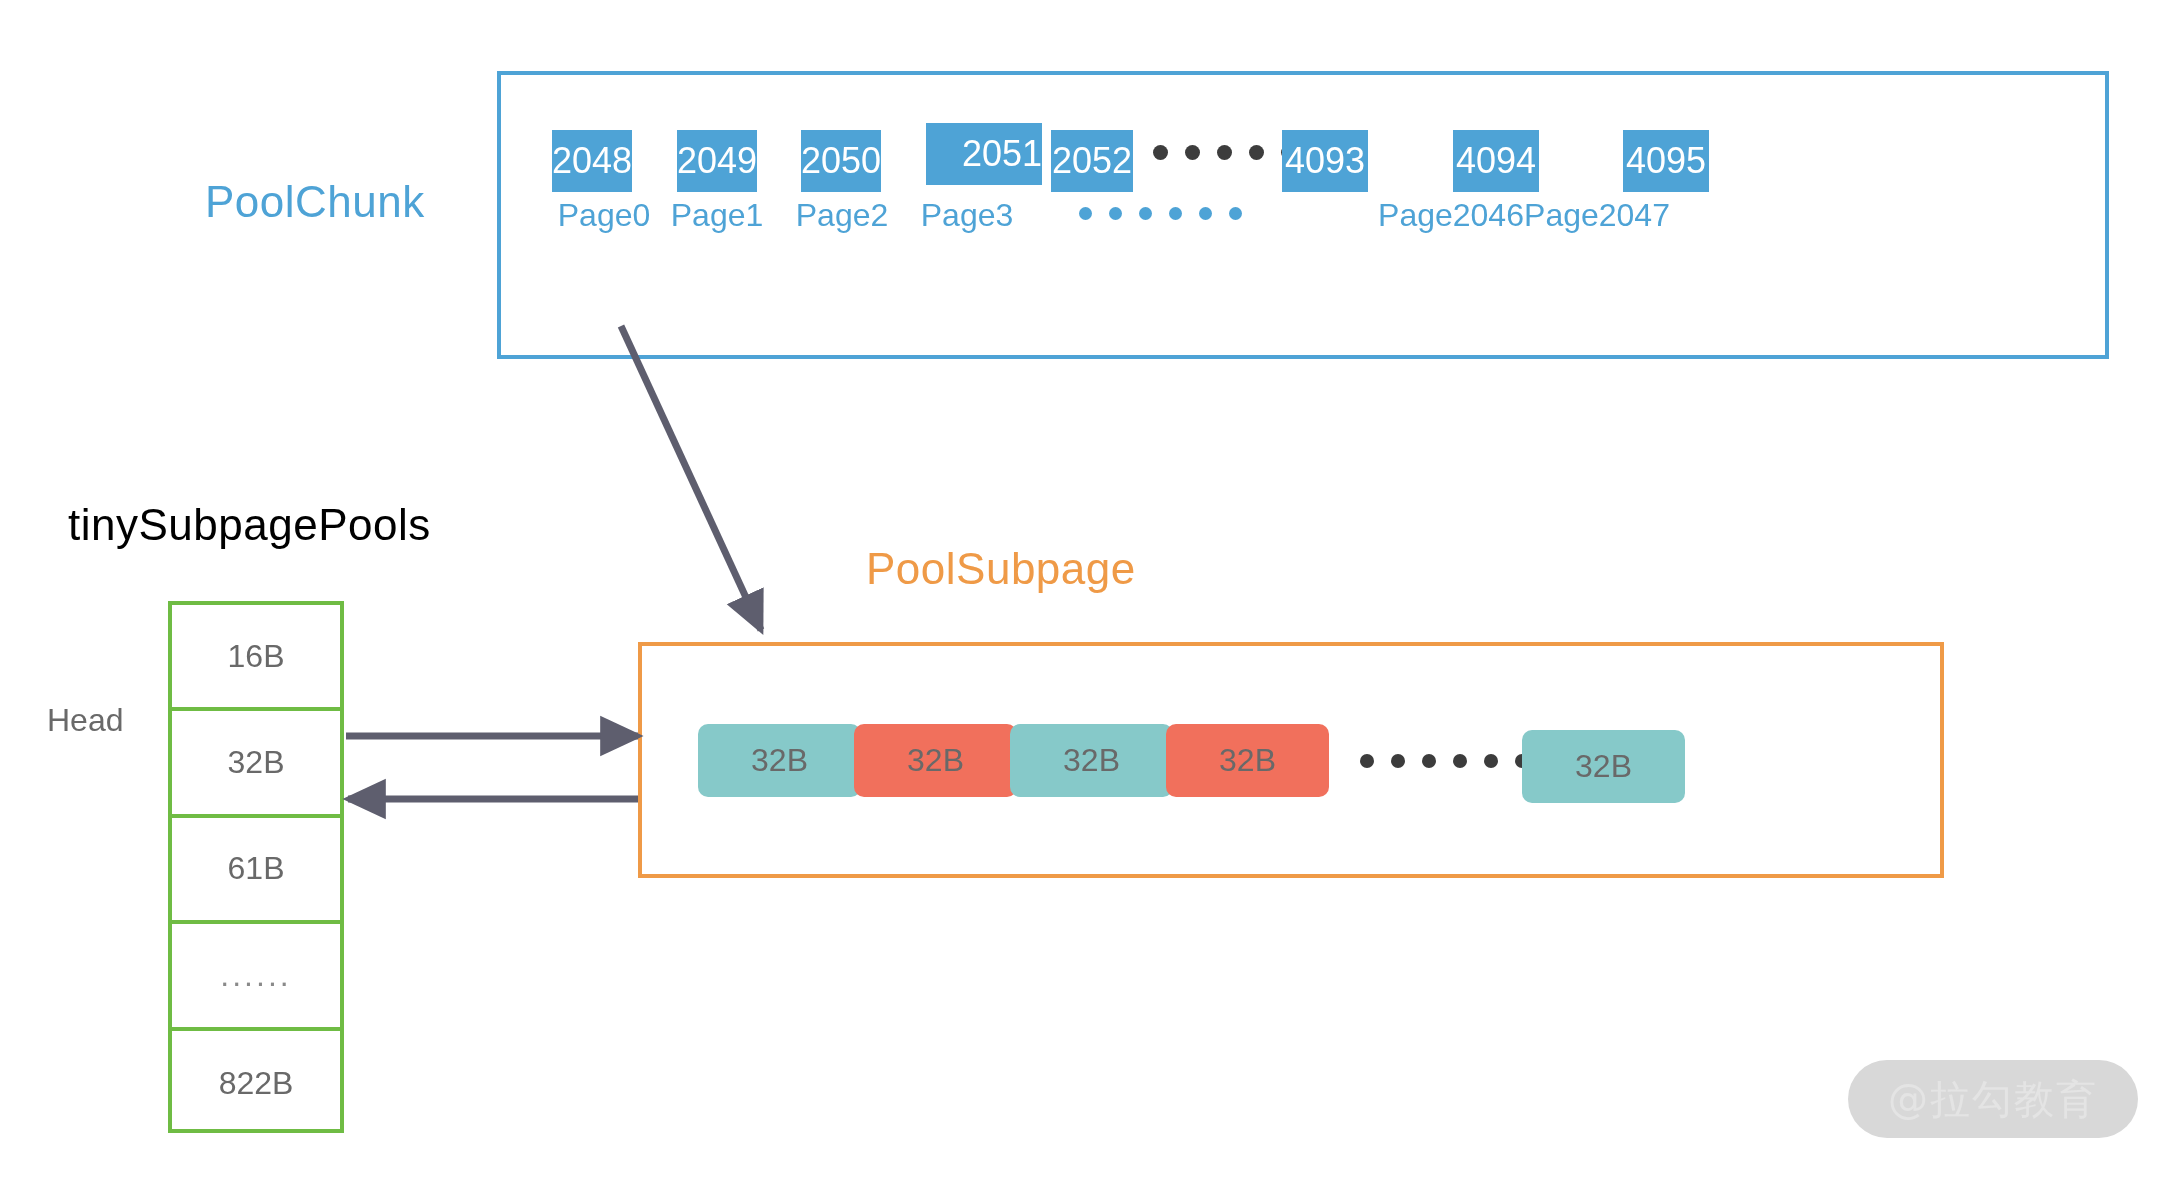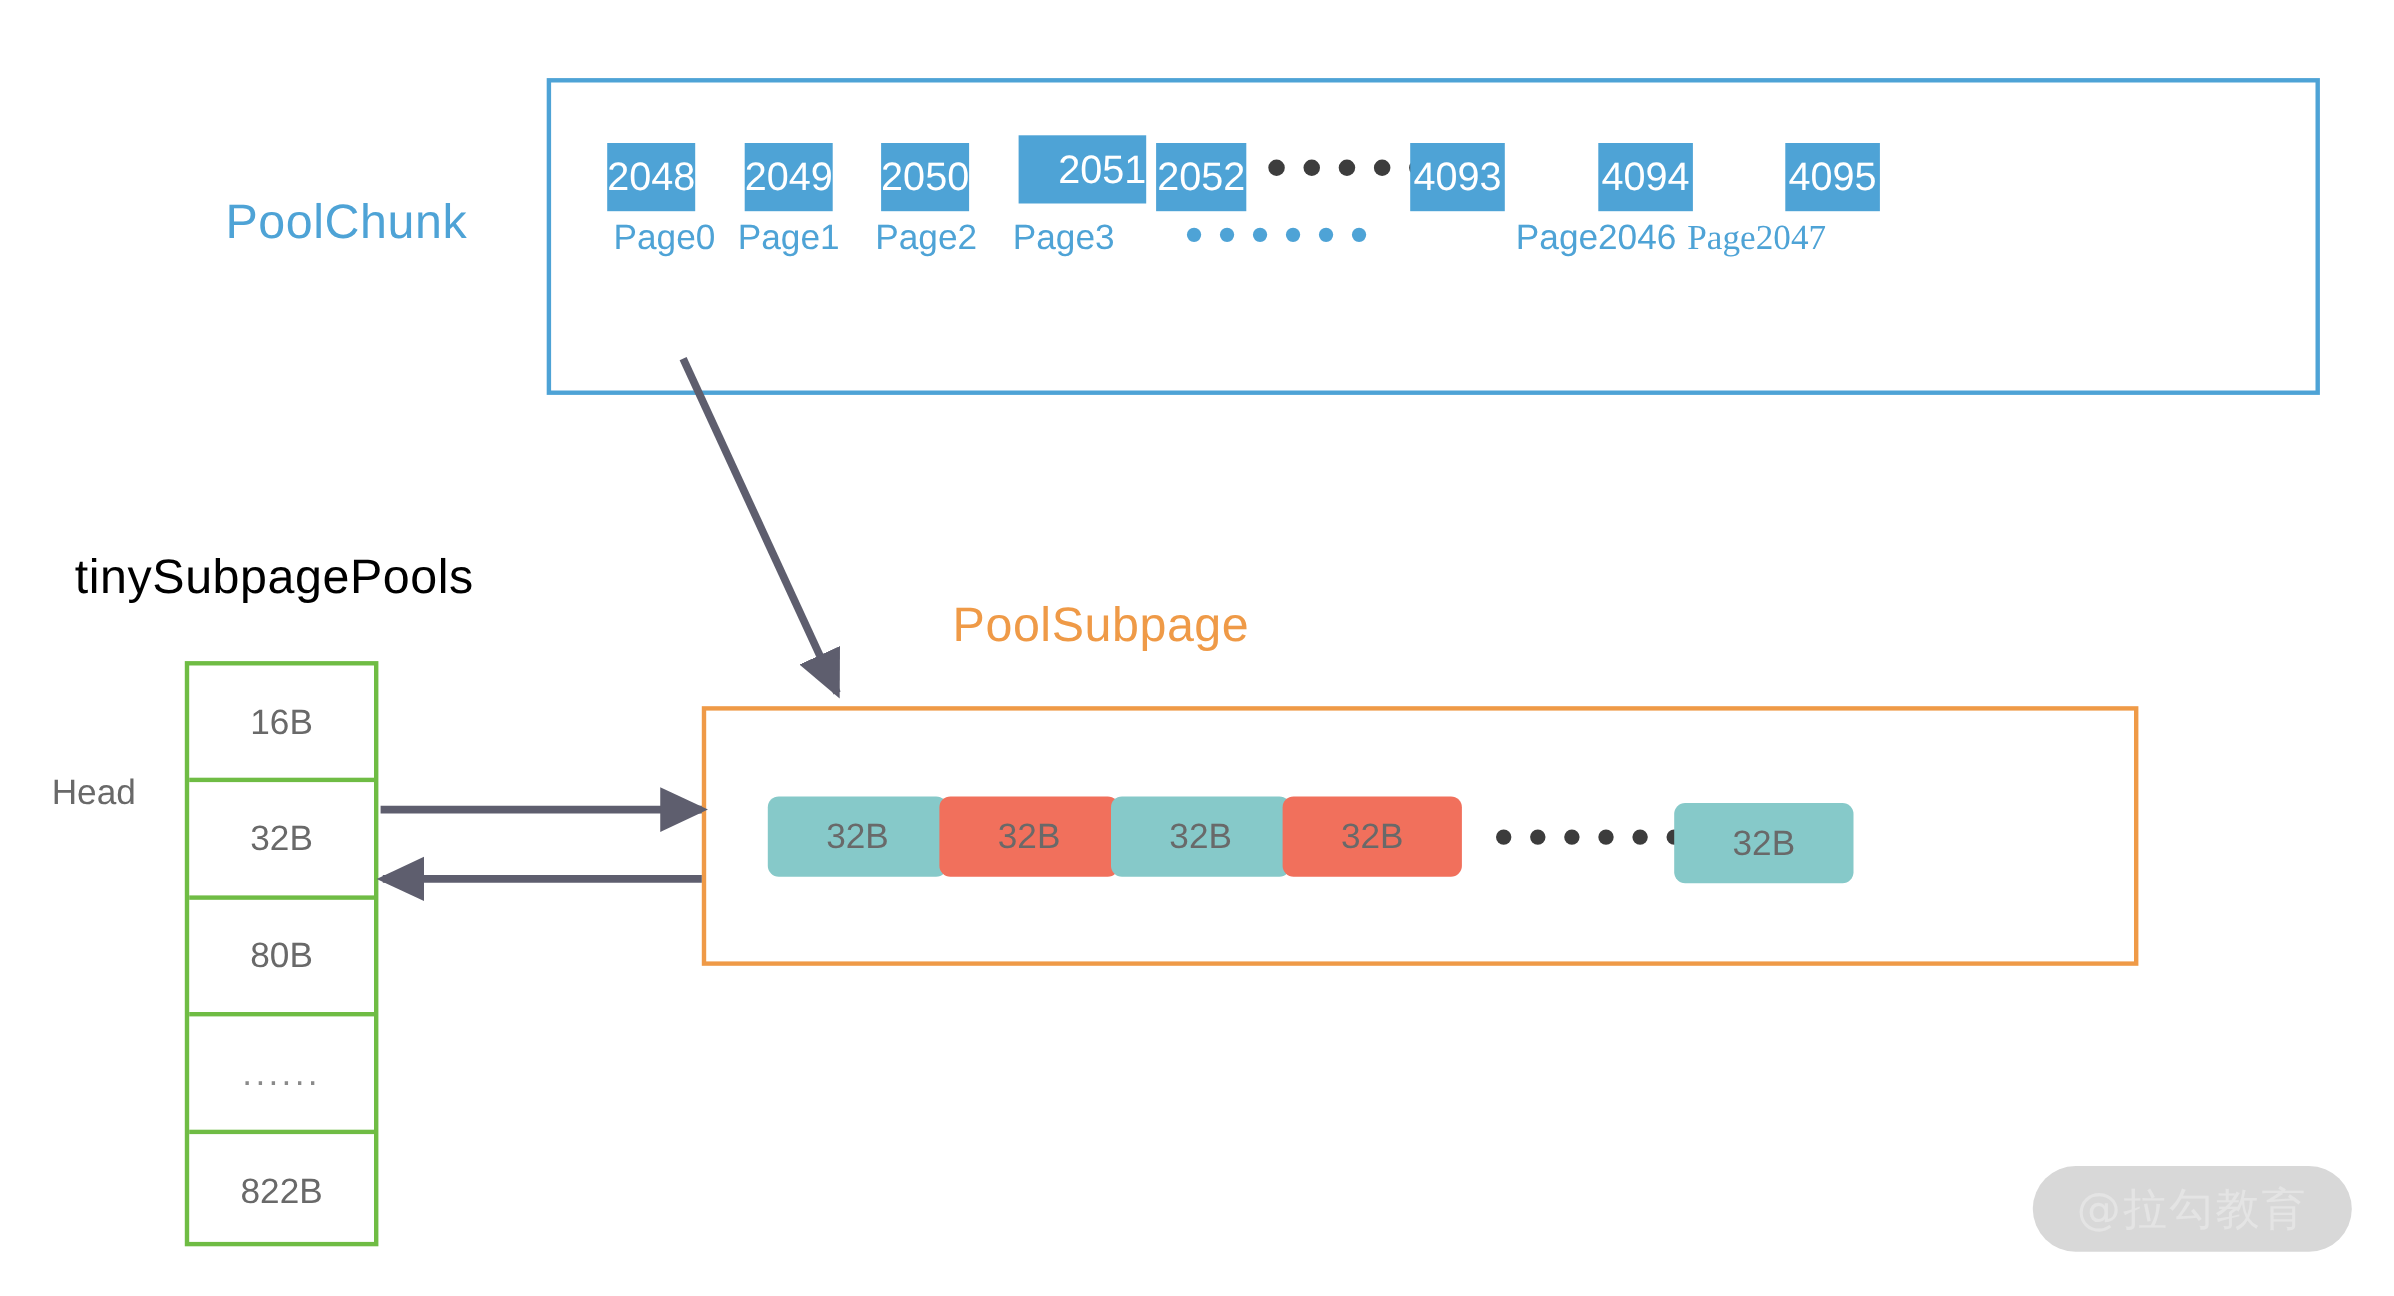--- a/index.html
+++ b/index.html
@@ -215,30 +215,30 @@
     <div class="dots-row" style="left:578px; top:132px;">
       <span class="dot blue"></span>
       <span class="dot blue"></span>
       <span class="dot blue"></span>
       <span class="dot blue"></span>
       <span class="dot blue"></span>
       <span class="dot blue"></span>
     </div>
 
     <div class="page-name" style="left:855px;  width:190px; top:122px;">Page2046</div>
-    <div class="page-name" style="left:1001px; width:190px; top:122px;font-family:Liberation Serif, serif;">Page2047</div>
+    <div class="page-name" style="left:1001px; width:190px; top:122px;">Page2047</div>
   </div>
 
   <div id="tiny-label">tinySubpagePools</div>
   <div id="head-label">Head</div>
 
   <div id="tiny-list">
     <div class="tiny-cell">16B</div>
     <div class="tiny-cell">32B</div>
-    <div class="tiny-cell">80B</div>
+    <div class="tiny-cell">61B</div>
     <div class="tiny-cell ellipsis-cell">......</div>
     <div class="tiny-cell">822B</div>
   </div>
 
   <div id="poolsubpage-label">PoolSubpage</div>
 
   <div id="poolsubpage-box">
     <div class="sub-chip teal" style="left:56px;  top:78px;">32B</div>
     <div class="sub-chip red" style="left:212px; top:78px;">32B</div>
     <div class="sub-chip teal" style="left:368px; top:78px;">32B</div>

